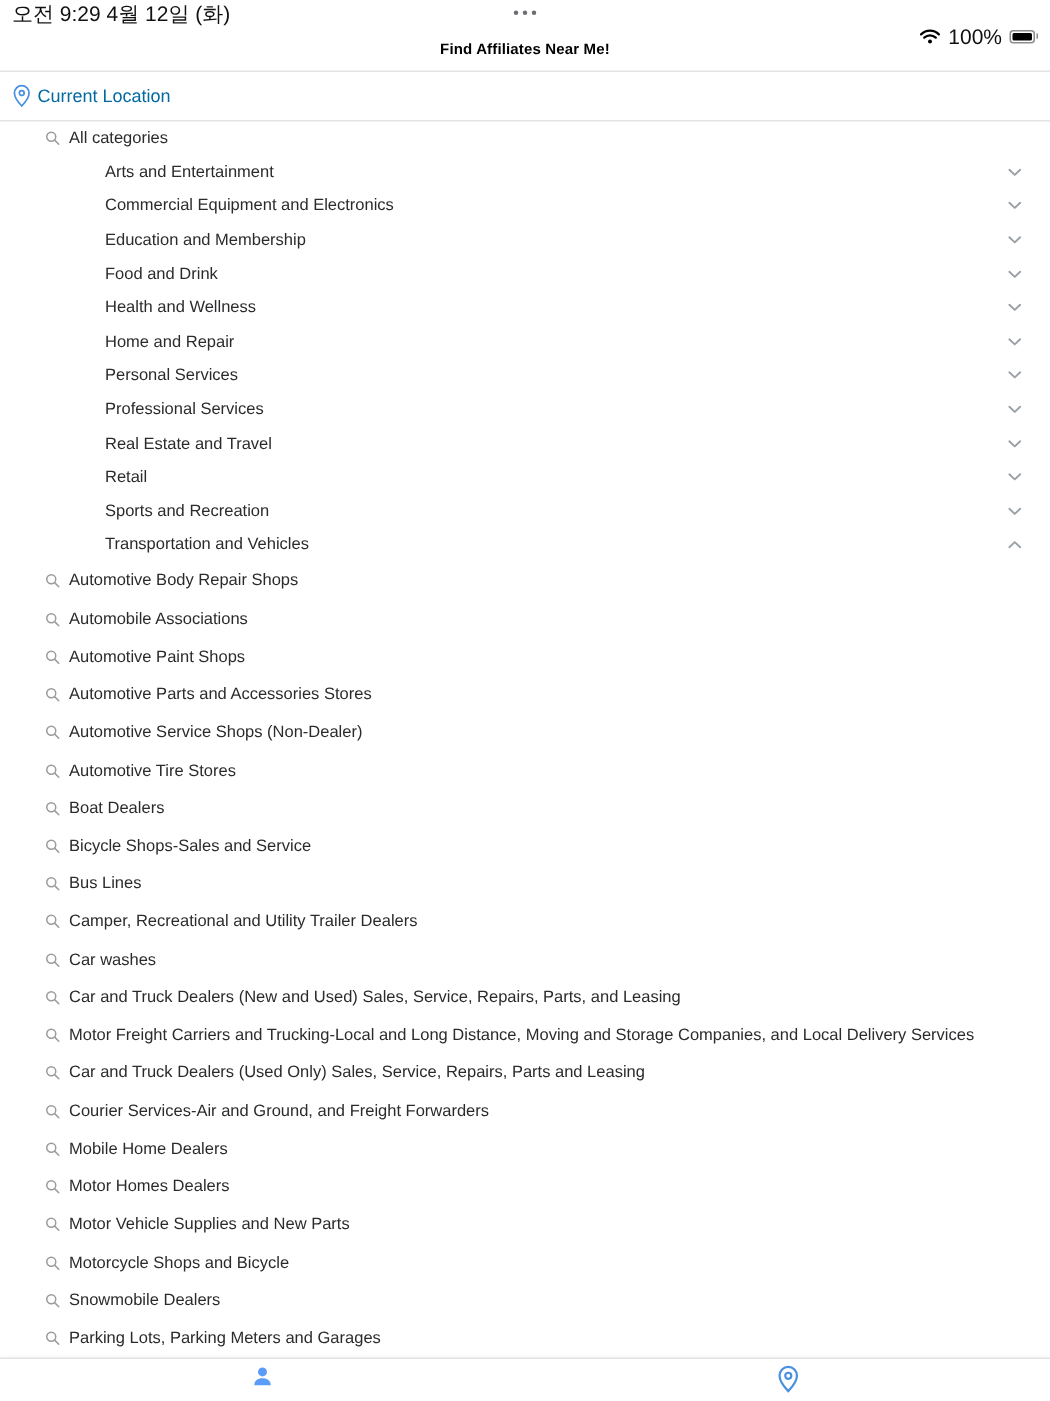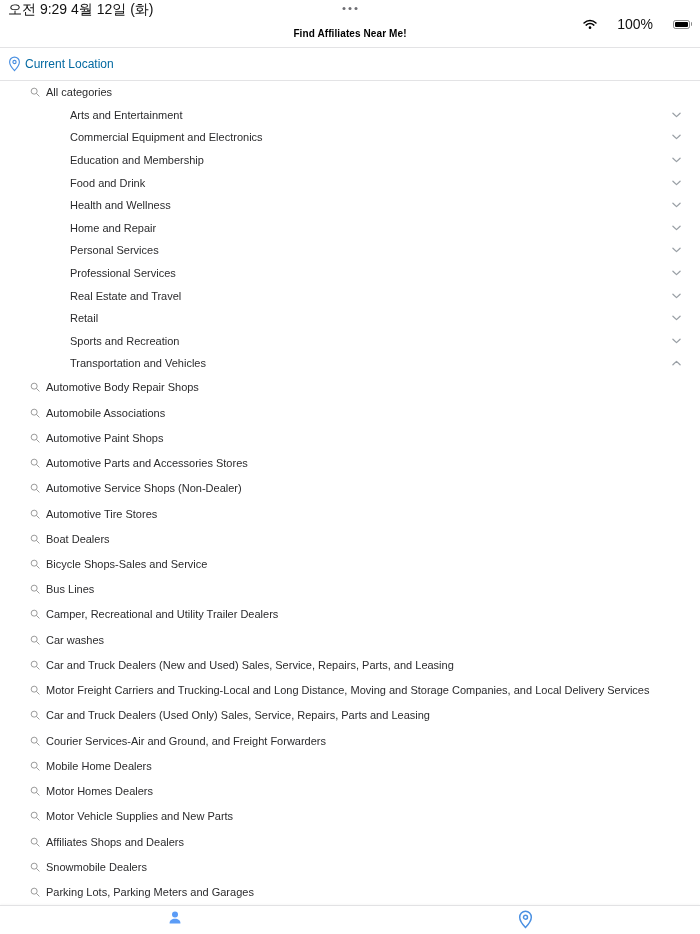--- a/index.html
+++ b/index.html
@@ -14,21 +14,21 @@
     height:20px; flex:0 0 20px; display:flex; align-items:center;
     padding:0 8px; font-size:14px; font-weight:400; color:#111;
     position:relative;
   }
   .status-left { display:flex; gap:10px; white-space:nowrap; }
   .status-center {
     position:absolute; left:50%; top:7px; transform:translateX(-50%);
     display:flex; gap:3px;
   }
   .status-center .dot { width:3px; height:3px; border-radius:50%; background:#6d6d72; }
-  .status-right { margin-left:auto; display:flex; gap:20px;margin-top:28px; }
+  .status-right { margin-left:auto; display:flex; gap:5px;margin-top:28px; }
   .wifi-svg { display:block; }
   .battery { display:flex; align-items:center; }
   .battery-body {
     width:17px; height:9px; border:1px solid rgba(0,0,0,.45);
     border-radius:2.5px; padding:1px; display:block;
   }
   .battery-fill { display:block; width:100%; height:100%; background:#000; border-radius:1px; }
   .battery-nub {
     width:1.5px; height:3.5px; background:rgba(0,0,0,.45);
     border-radius:0 1px 1px 0; margin-left:.5px; display:block;
@@ -411,21 +411,21 @@
         <span class="row-label">Motor Vehicle Supplies and New Parts</span>
       </div>
 
       <div class="row sub-row">
         <span class="icon">
           <svg width="10" height="10" viewBox="0 0 12 12">
             <circle cx="5" cy="5" r="3.6" fill="none" stroke="#9b9b9b" stroke-width="1.2"></circle>
             <line x1="7.9" y1="7.9" x2="11" y2="11" stroke="#9b9b9b" stroke-width="1.2" stroke-linecap="round"></line>
           </svg>
         </span>
-        <span class="row-label">Affiliates Shops and Dealers</span>
+        <span class="row-label">Motorcycle Shops and Bicycle</span>
       </div>
 
       <div class="row sub-row">
         <span class="icon">
           <svg width="10" height="10" viewBox="0 0 12 12">
             <circle cx="5" cy="5" r="3.6" fill="none" stroke="#9b9b9b" stroke-width="1.2"></circle>
             <line x1="7.9" y1="7.9" x2="11" y2="11" stroke="#9b9b9b" stroke-width="1.2" stroke-linecap="round"></line>
           </svg>
         </span>
         <span class="row-label">Snowmobile Dealers</span>

